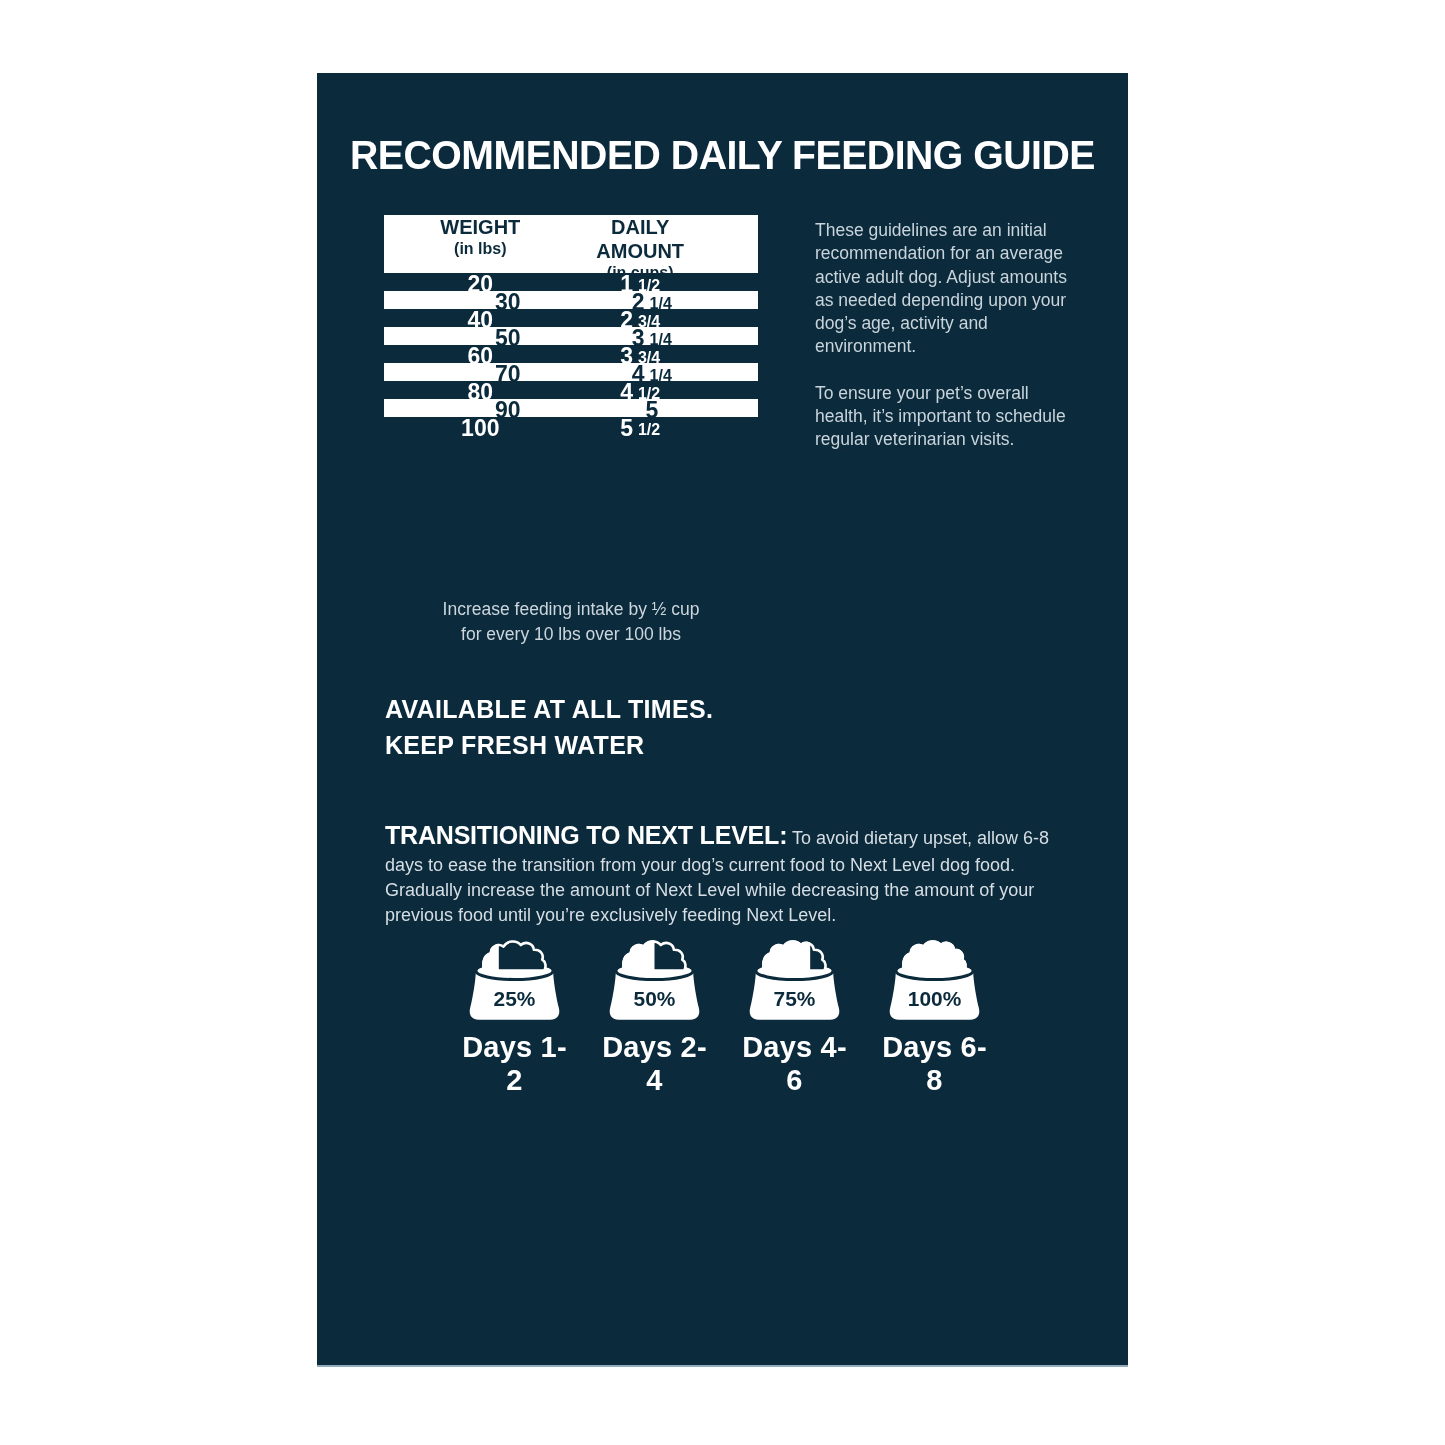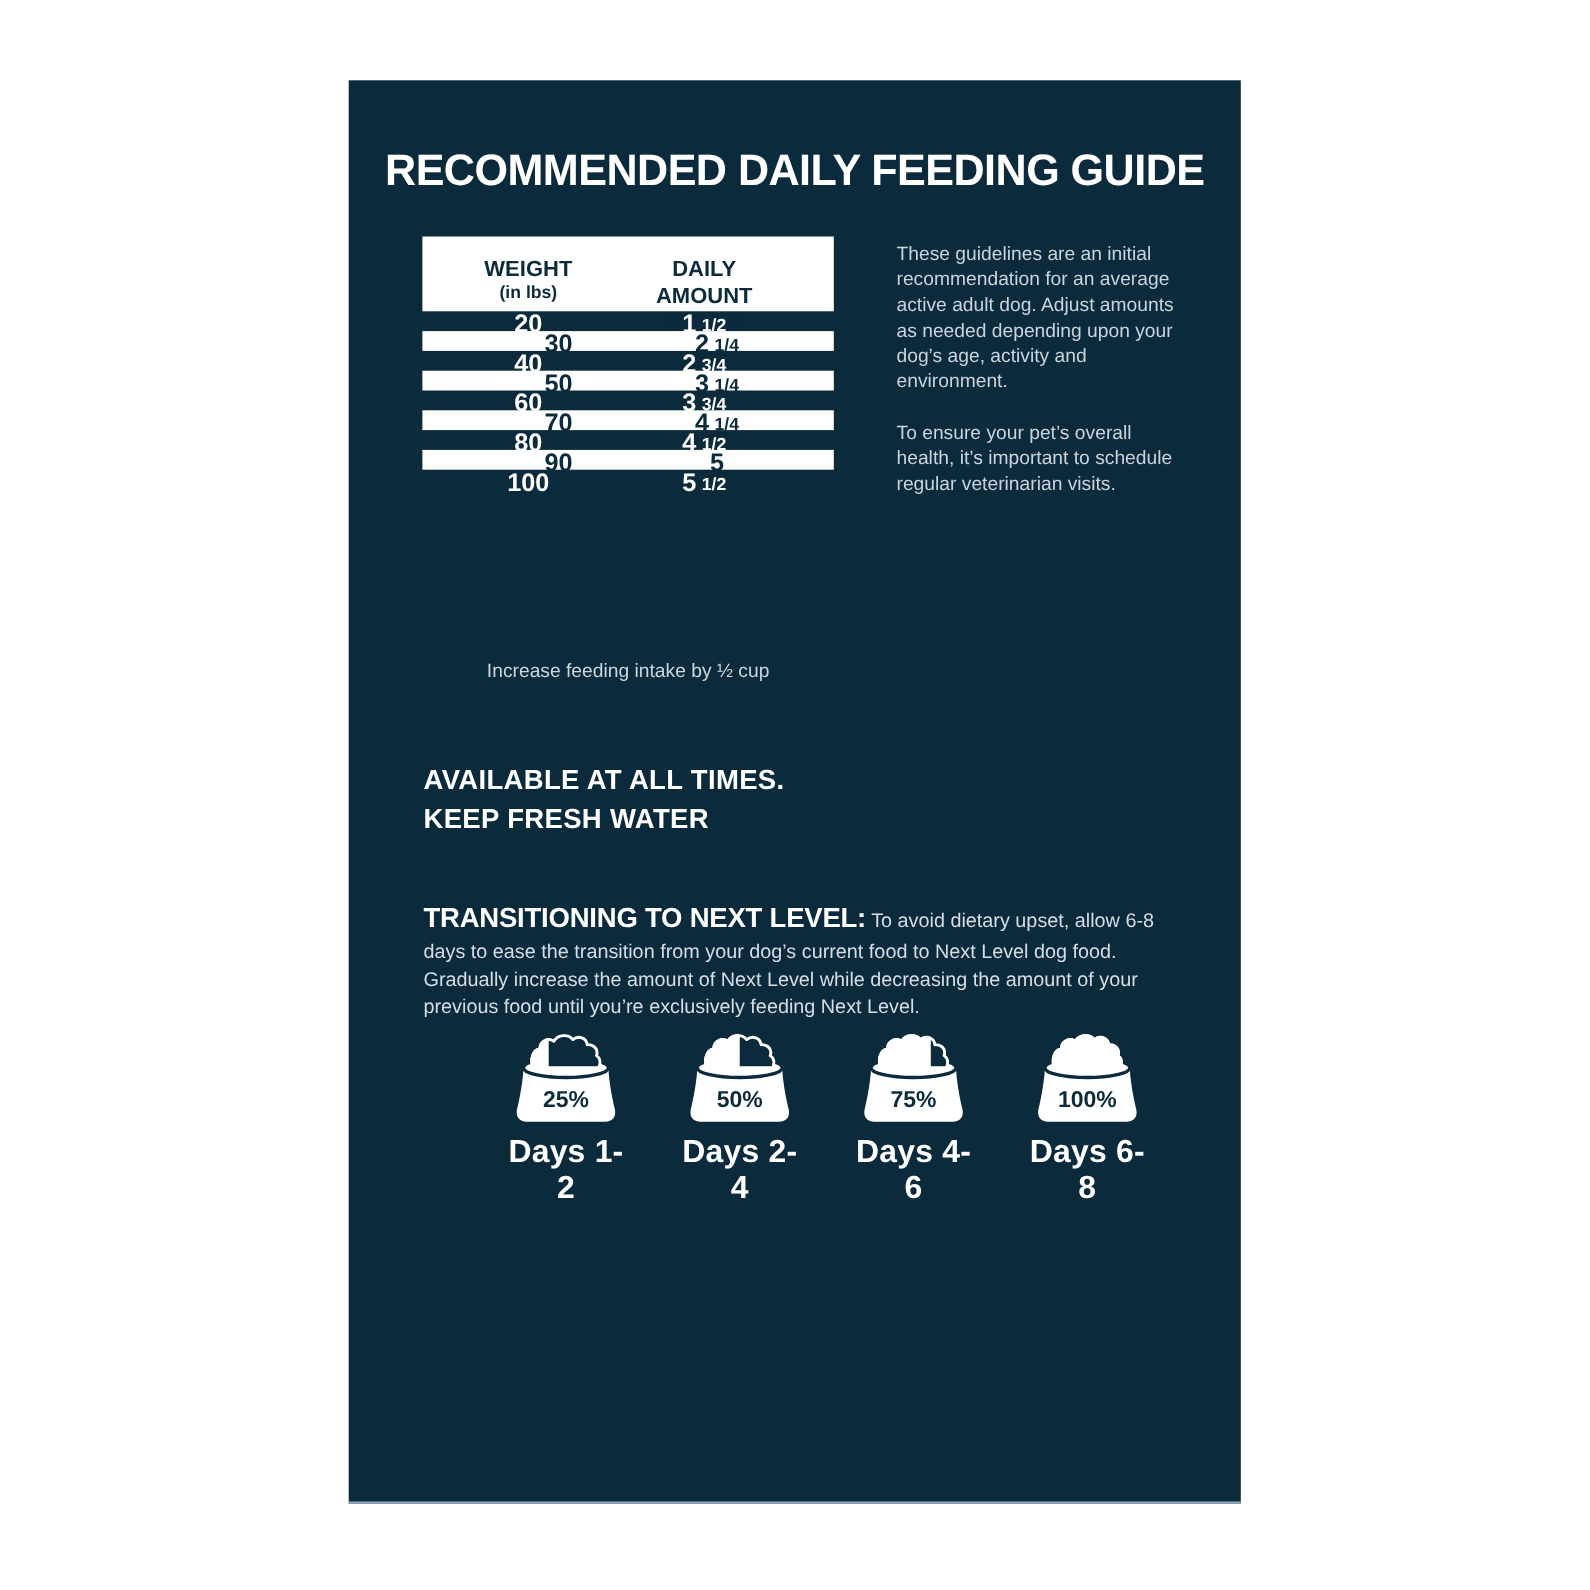--- a/index.html
+++ b/index.html
@@ -20,21 +20,21 @@
   }
   .title{
     position:absolute;top:60px;left:0;width:100%;
     text-align:center;color:var(--white);
     font-size:40px;font-weight:700;letter-spacing:-0.5px;
     transform:scaleX(0.98);
   }
   
   .table{position:absolute;left:67px;top:142px;width:374px;}
   .t-grid{display:grid;grid-template-columns:51.5% 34%;}
-  .t-header{background:var(--white);height:68px;padding-top:18px;}
+  .t-header{background:var(--white);height:58px;padding-top:0;}
   .t-header .cell{text-align:center;color:var(--navy);line-height:1.2;}
   .t-header .h{font-size:20px;font-weight:700;}
   .t-header .s{font-size:16px;font-weight:700;}
   .t-row{height:18px;align-items:center;color:var(--white);}
   .t-row.light{background:var(--white);color:var(--navy);padding-left:37px;}
   .t-row .cell{text-align:center;font-size:23px;font-weight:700;line-height:1;}
   .fr{font-size:16px;font-weight:700;margin-left:5px;position:relative;top:-1px;}
   .footnote{
     position:absolute;left:67px;top:524px;width:374px;
     text-align:center;color:#ccd6dd;font-size:17.5px;line-height:1.4;
@@ -55,21 +55,21 @@
   .transition{
     position:absolute;left:68px;top:745px;width:680px;
     color:#d6dee4;font-size:18px;line-height:1.4;
   }
   .transition strong{
     color:var(--white);font-size:25px;font-weight:700;letter-spacing:-0.2px;
   }
   
   .steps{
     position:absolute;left:145px;top:860px;
-    display:flex;gap:53px;
+    display:flex;gap:35px;
   }
   .step{width:105px;text-align:center;}
   .step svg{display:block;}
   .days{margin-top:6px;color:var(--white);font-size:29px;font-weight:700;letter-spacing:0.2px;}
 </style>
 </head>
 <body>
 
 <div class="panel">
 
@@ -121,20 +121,21 @@
         </div>
         <div class="t-row t-grid">
           <div class="cell">100</div>
           <div class="cell"><span>5</span><span class="fr">1/2</span></div>
         </div>
       </div>
   </div>
 
   <div class="footnote">
     <div>Increase feeding intake by ½ cup</div>
+    <div>for every 10 lbs over 100 lbs</div>
   </div>
 
   <div class="guidelines">
     <p>These guidelines are an initial recommendation for an average active adult dog. Adjust amounts as needed depending upon your dog’s age, activity and environment.</p>
     <p>To ensure your pet’s overall health, it’s important to schedule regular veterinarian visits.</p>
   </div>
 
   <div class="water">
     <div>AVAILABLE AT ALL TIMES.</div>
     <div>KEEP FRESH WATER</div>

